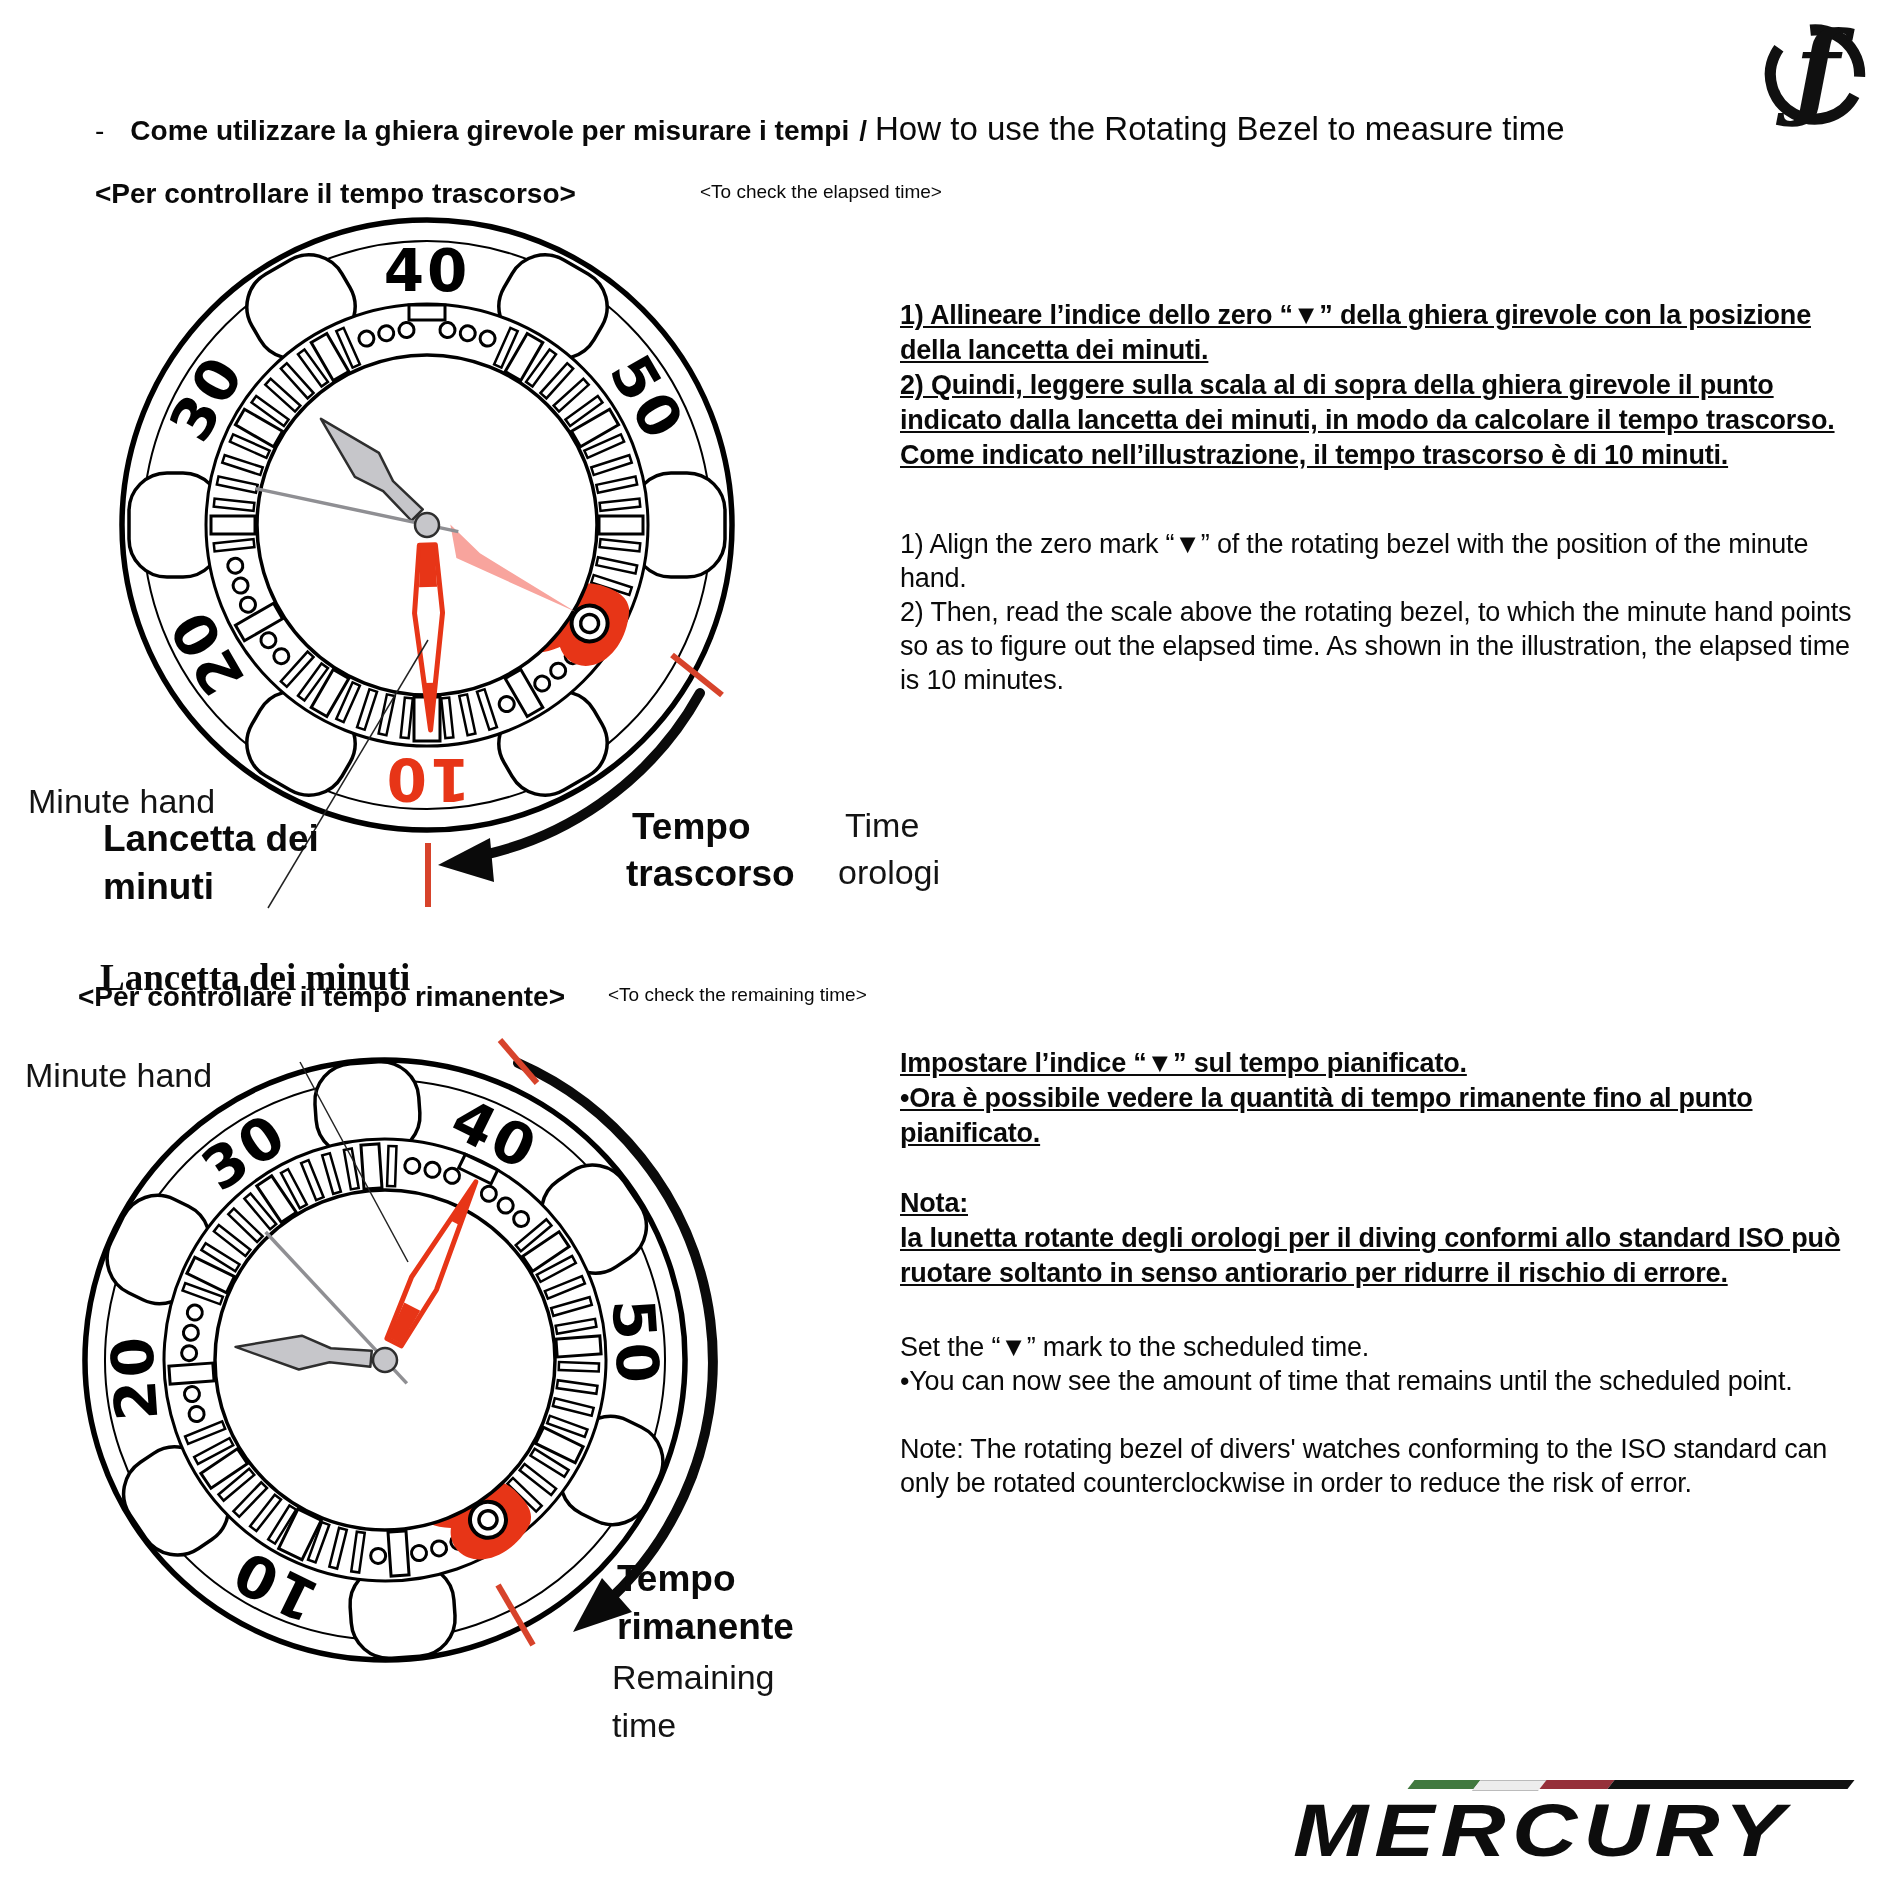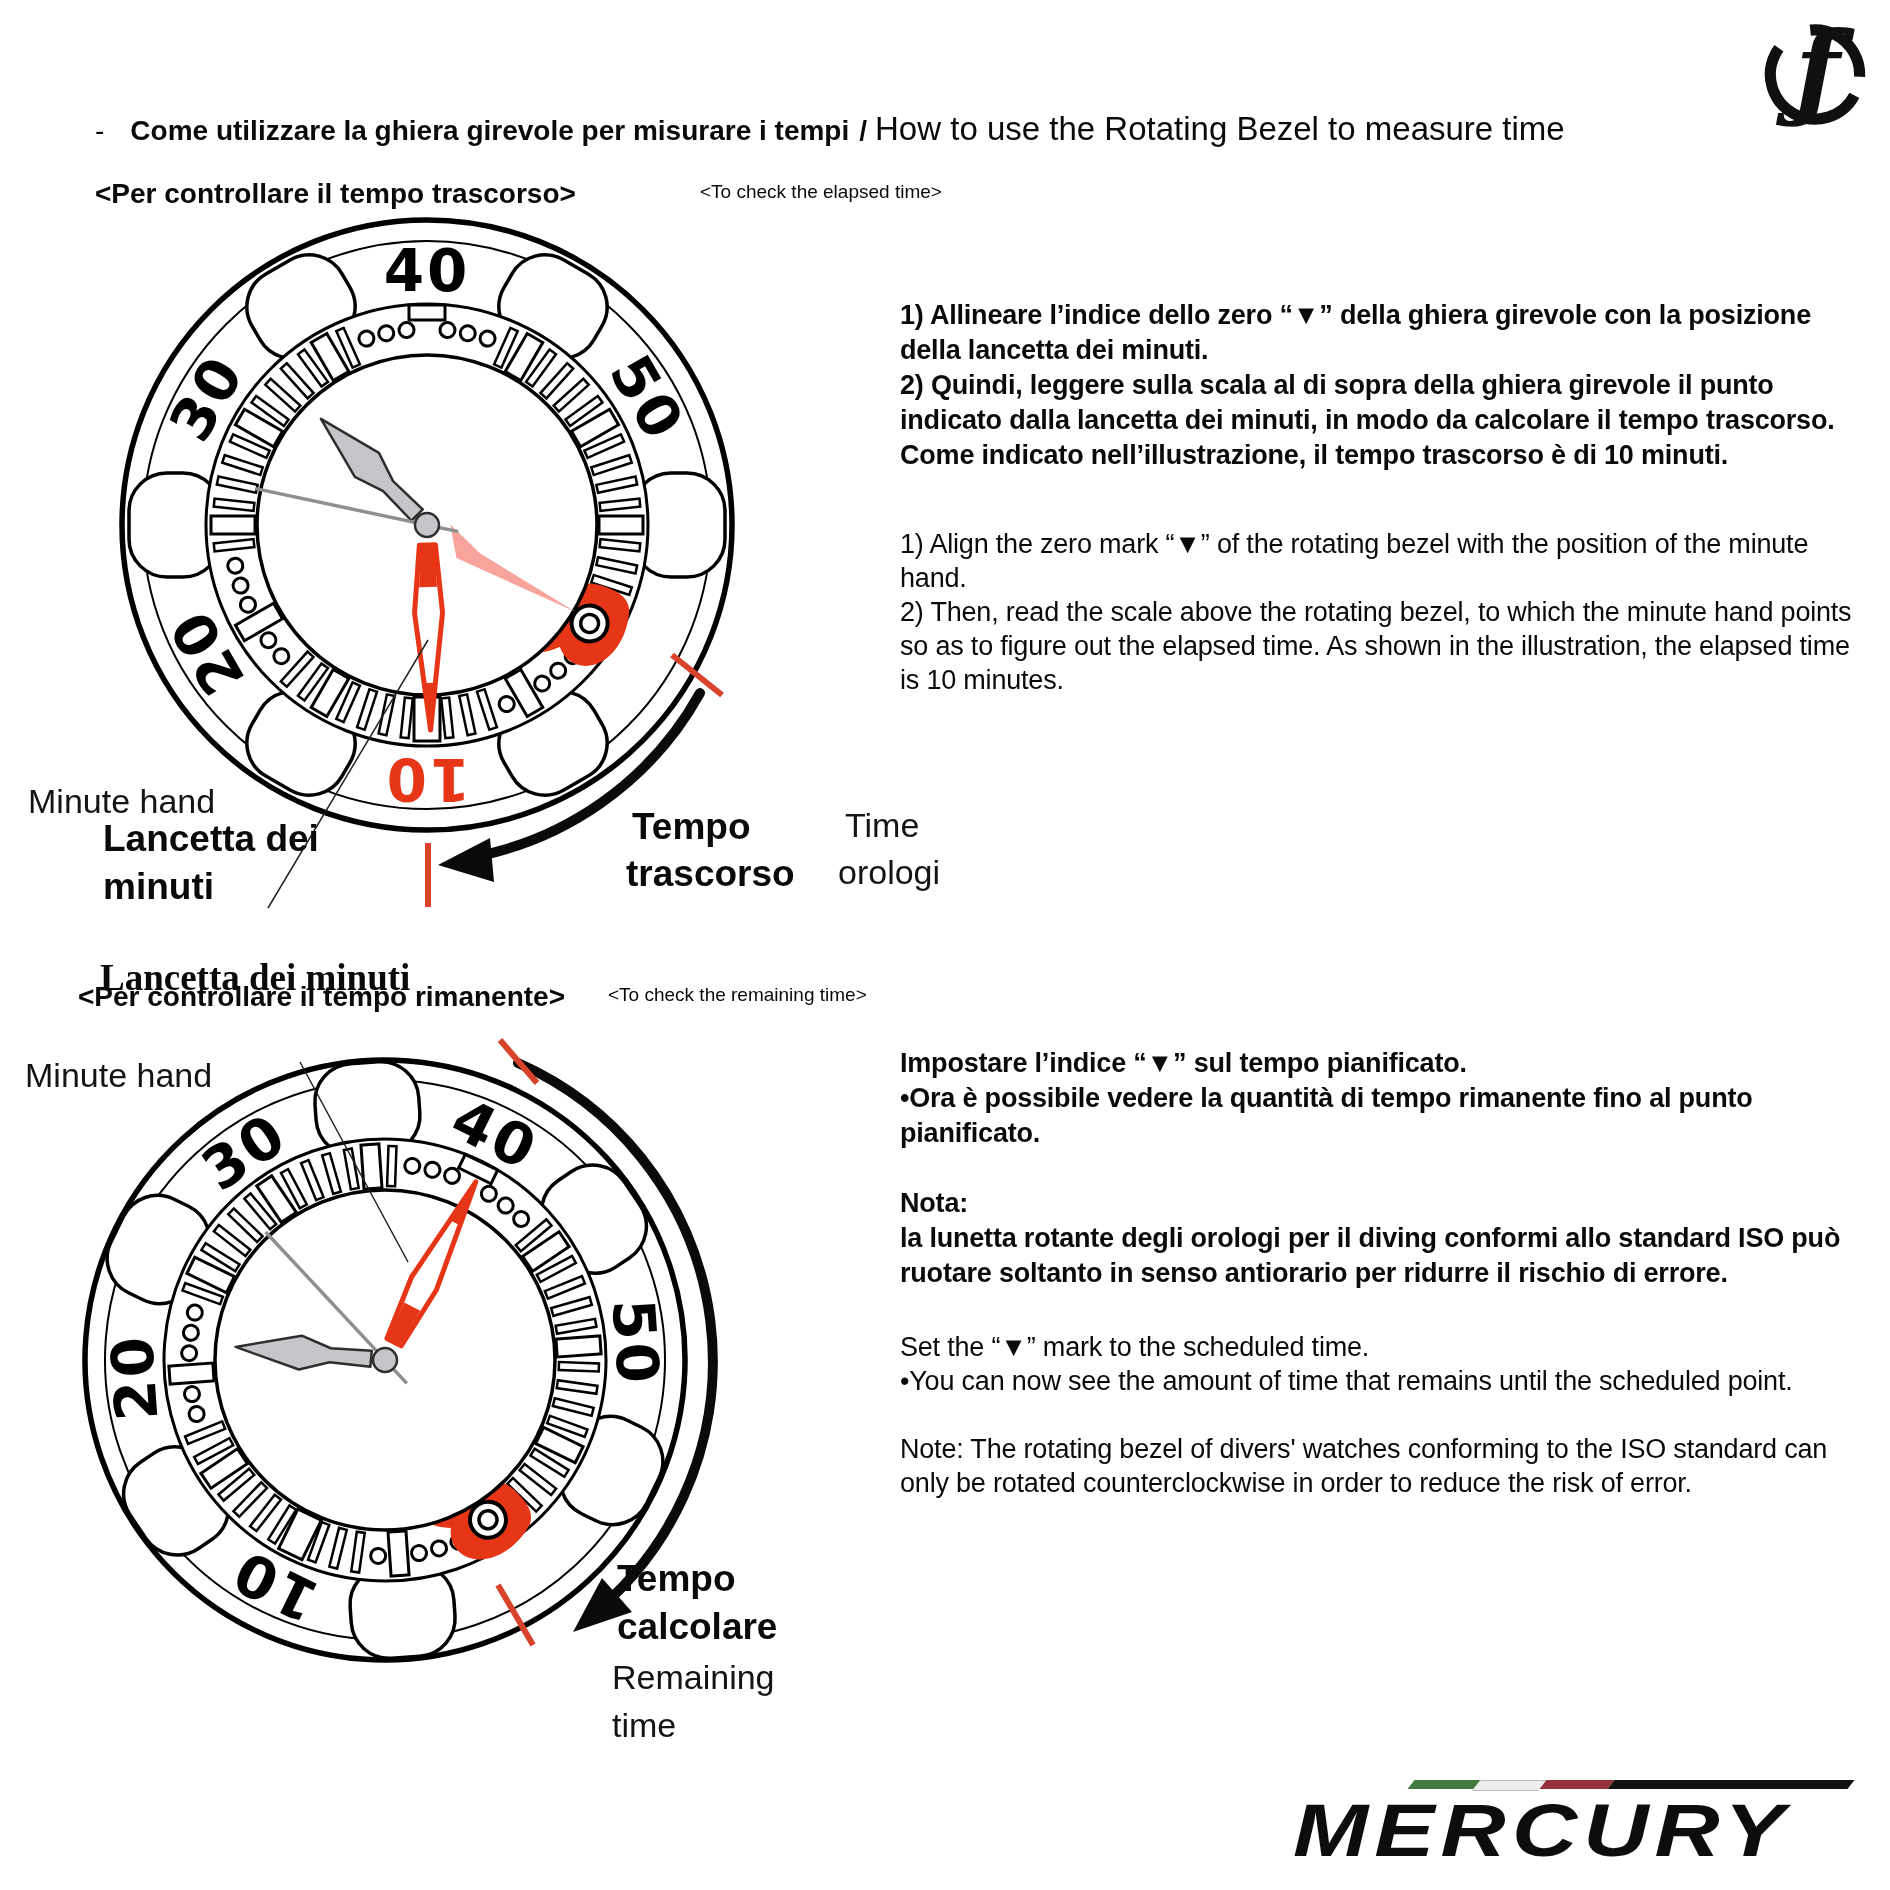--- a/index.html
+++ b/index.html
@@ -12,21 +12,21 @@
   .title-row .dash{margin-right:26px;font-weight:normal;}
   .title-row .it{font-weight:bold;}
   .title-row .sep{font-weight:bold;margin:0 8px 0 10px;}
   .title-row .en{font-weight:normal;font-size:33px;}
   .sec-head-it{font-size:28px;font-weight:bold;white-space:nowrap;}
   .sec-head-en{font-size:19px;font-weight:normal;white-space:nowrap;}
   .body-block{
     width:952px;font-size:27px;line-height:34px;white-space:pre-line;
     letter-spacing:-0.2px;
   }
-  .bold{font-weight:bold;}
+  .bold{font-weight:bold;text-decoration:underline;}
   .lbl{font-size:34px;color:#141414;white-space:nowrap;}
   .lblb{font-size:37px;font-weight:bold;color:#0a0a0a;white-space:nowrap;}
   .bz{font-family:"DejaVu Sans",sans-serif;font-weight:bold;letter-spacing:3px;}
   svg{display:block;}
   .mercury-text{
     font-size:74px;font-weight:bold;font-style:italic;color:#0d0d0d;
     letter-spacing:5px;transform:scaleX(1.22);transform-origin:left center;
     white-space:nowrap;line-height:1;
   }
   .mstripe{position:absolute;display:flex;height:9px;transform:skewX(-38deg);}
@@ -291,21 +291,21 @@
     <circle r="12" fill="#c6c6ca" stroke="#2e2e2e" stroke-width="2.5"></circle>
   </g>
   <line x1="260" y1="47" x2="368" y2="247" stroke="#222" stroke-width="1.5"></line>
   <path d="M 478 48 A 326 326 0 0 1 548 603" fill="none" stroke="#0a0a0a" stroke-width="10" stroke-linecap="round"></path>
   <polygon points="533,617 592,597 562,563" fill="#0a0a0a"></polygon>
   <line x1="460" y1="25" x2="497" y2="68" stroke="#d7432b" stroke-width="6"></line>
   <line x1="458" y1="570" x2="493" y2="630" stroke="#d7432b" stroke-width="6"></line>
 </svg>
 
 <div class="abs lblb" style="left:617px;top:1558px;">Tempo</div>
-<div class="abs lblb" style="left:617px;top:1606px;">calcolare</div>
+<div class="abs lblb" style="left:617px;top:1606px;">rimanente</div>
 <div class="abs lbl" style="left:612px;top:1658px;">Remaining</div>
 <div class="abs lbl" style="left:612px;top:1706px;">time</div>
 
 <div class="abs" style="left:1293px;top:1782px;width:565px;height:90px;">
   <div class="mstripe" style="left:118px;top:-2px;width:440px;">
     <span style="width:66px;background:#41793f;"></span>
     <span style="width:66px;background:#ededed;border-top:1px solid #bbb;border-bottom:1px solid #bbb;"></span>
     <span style="width:68px;background:#96303a;"></span>
     <span style="flex:1;background:#111;"></span>
   </div>

